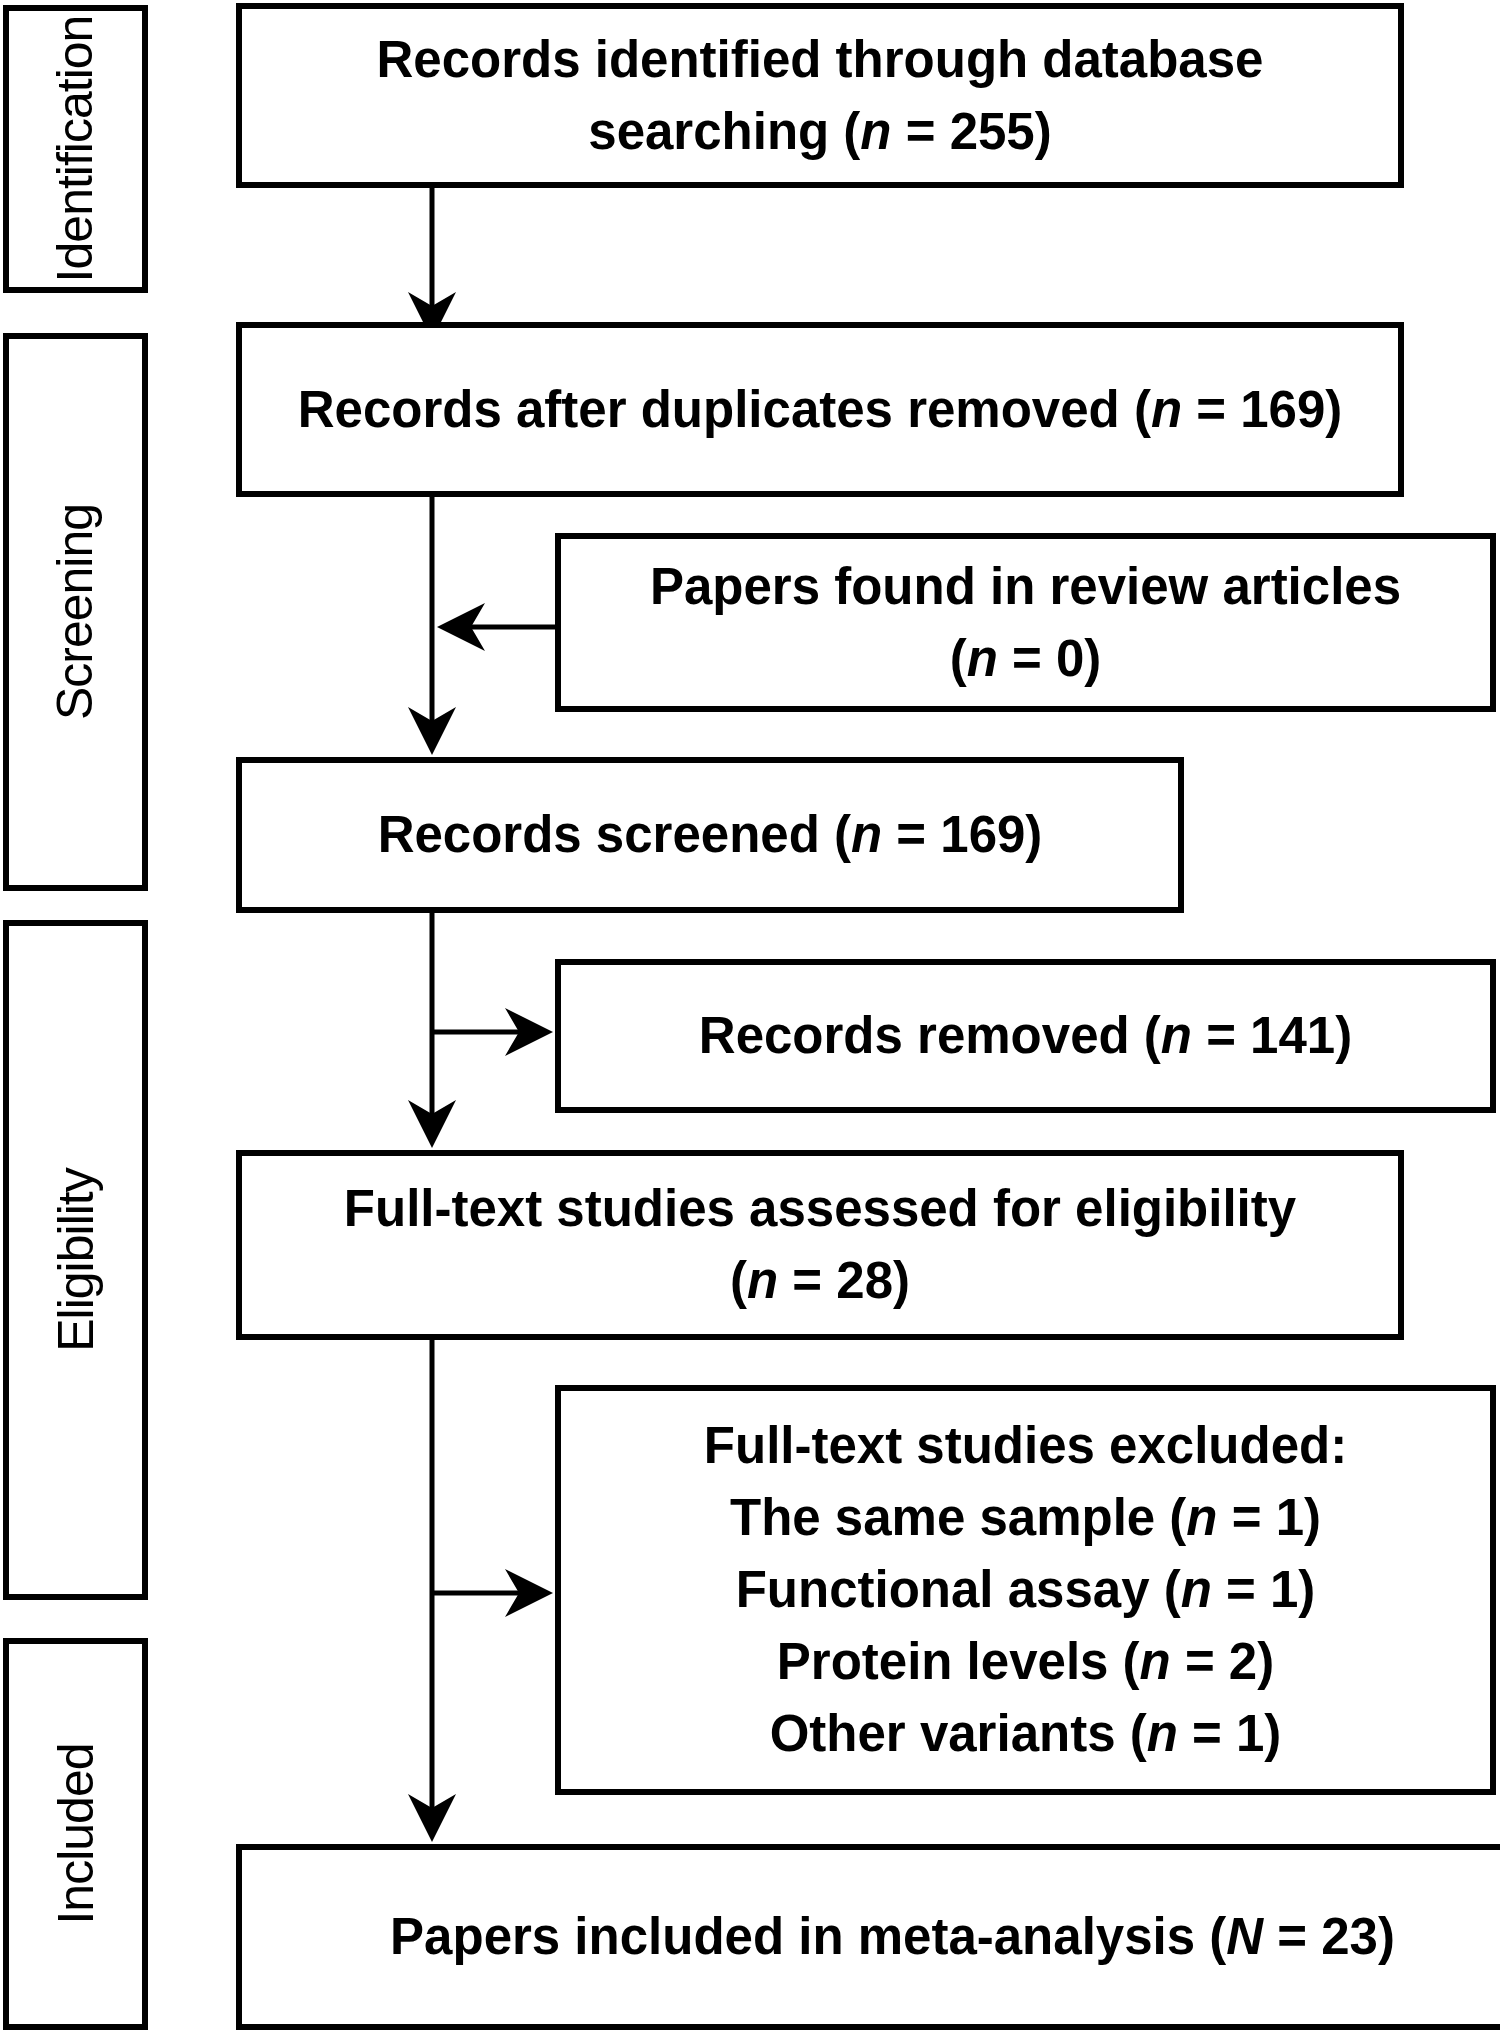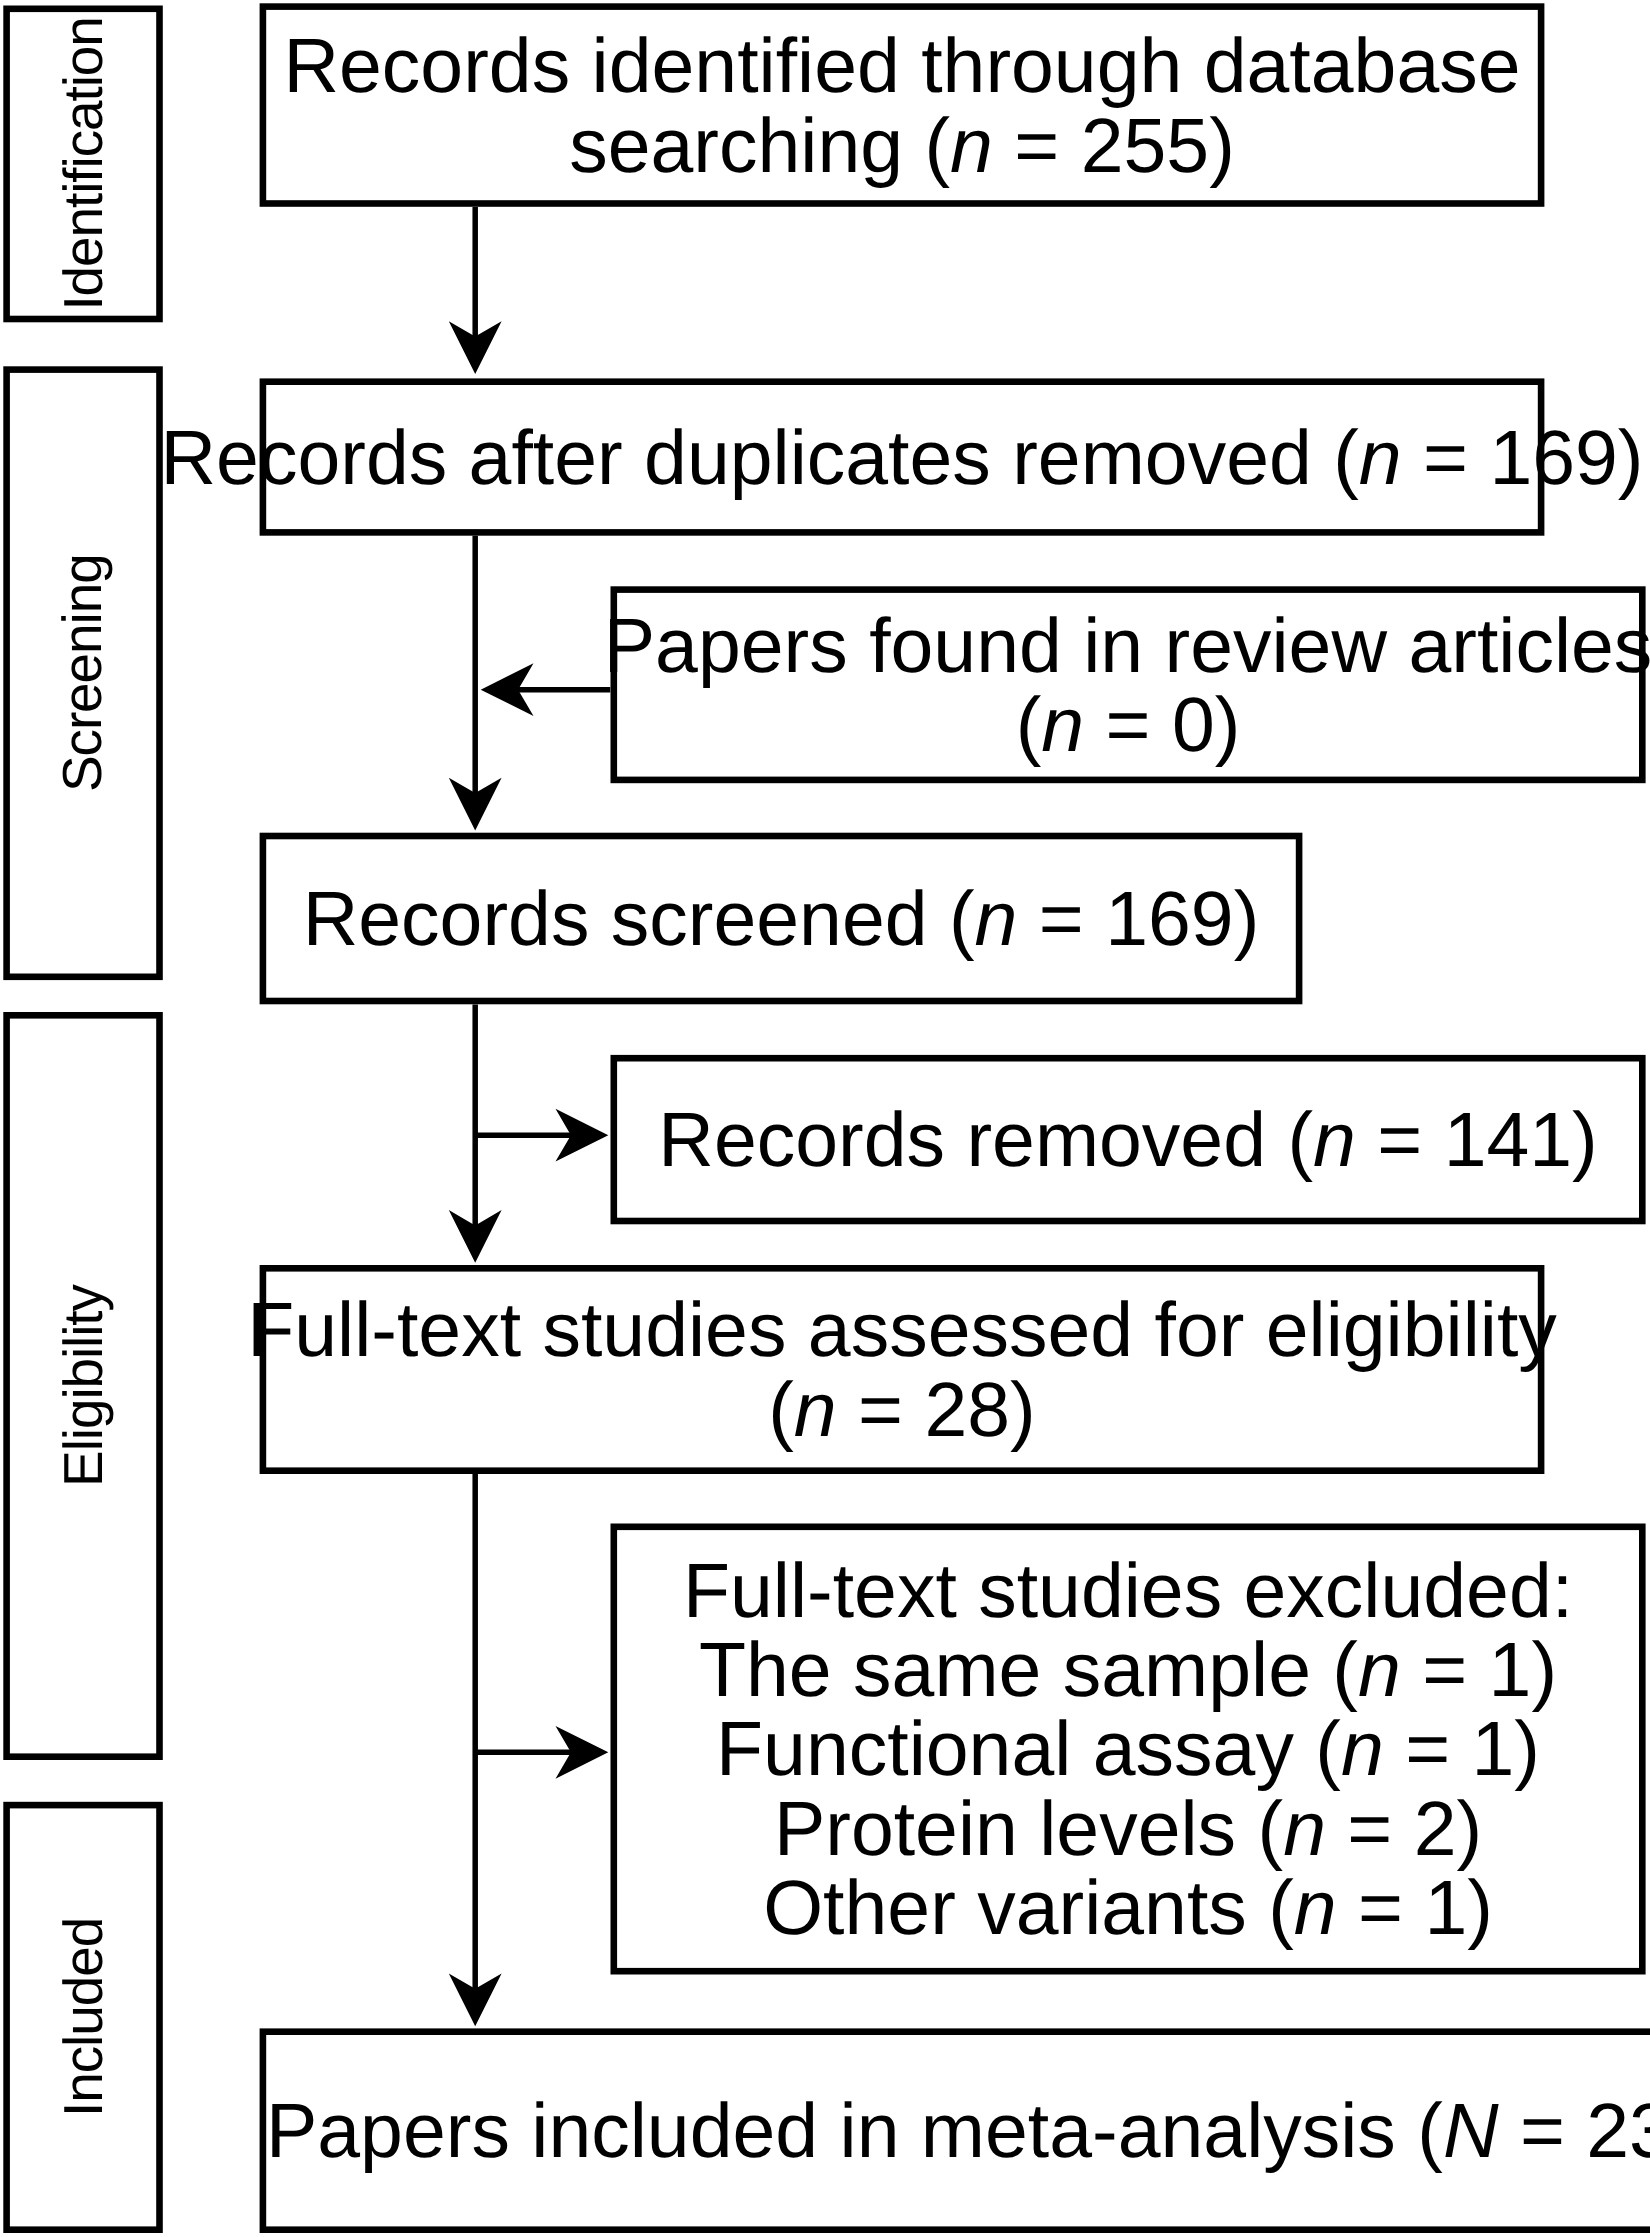--- a/index.html
+++ b/index.html
@@ -16,35 +16,35 @@
     position: absolute;
     border: 6px solid #000000;
     background: #ffffff;
     box-sizing: border-box;
     display: flex;
     flex-direction: column;
     align-items: center;
     justify-content: center;
     text-align: center;
   }
-  .flowbox { font-size: 70px; line-height: 72px; white-space: nowrap; }
+  .flowbox { font-size: 51px; line-height: 72px; white-space: nowrap; font-weight: bold; }
   .stagebox { font-size: 50px; letter-spacing: -1px; }
   .stagebox .rot {
     transform: rotate(-90deg);
     white-space: nowrap;
   }
   .var { font-style: italic; }
   #arrows { position: absolute; left: 0; top: 0; }
   
   #stage-identification { left: 3px;  top: 5px;    width: 145px;  height: 288px; }
   #stage-screening      { left: 3px;  top: 333px;  width: 145px;  height: 558px; }
   #stage-eligibility    { left: 3px;  top: 920px;  width: 145px;  height: 680px; }
   #stage-included       { left: 3px;  top: 1638px; width: 145px;  height: 392px; }
   #box-identified       { left: 236px; top: 3px;    width: 1168px; height: 185px; }
-  #box-duplicates       { left: 236px; top: 344px;  width: 1168px; height: 143px; }
+  #box-duplicates       { left: 236px; top: 322px;  width: 1168px; height: 175px; }
   #box-review           { left: 555px; top: 533px;  width: 941px;  height: 179px; }
   #box-screened         { left: 236px; top: 757px;  width: 948px; height: 156px; }
   #box-removed          { left: 555px; top: 959px;  width: 941px;  height: 154px; }
   #box-eligibility      { left: 236px; top: 1150px; width: 1168px; height: 190px; }
   #box-excluded         { left: 555px; top: 1385px; width: 941px;  height: 410px; }
   #box-included         { left: 236px; top: 1844px; width: 1313px; height: 186px; }
 </style>
 </head>
 <body>
 

